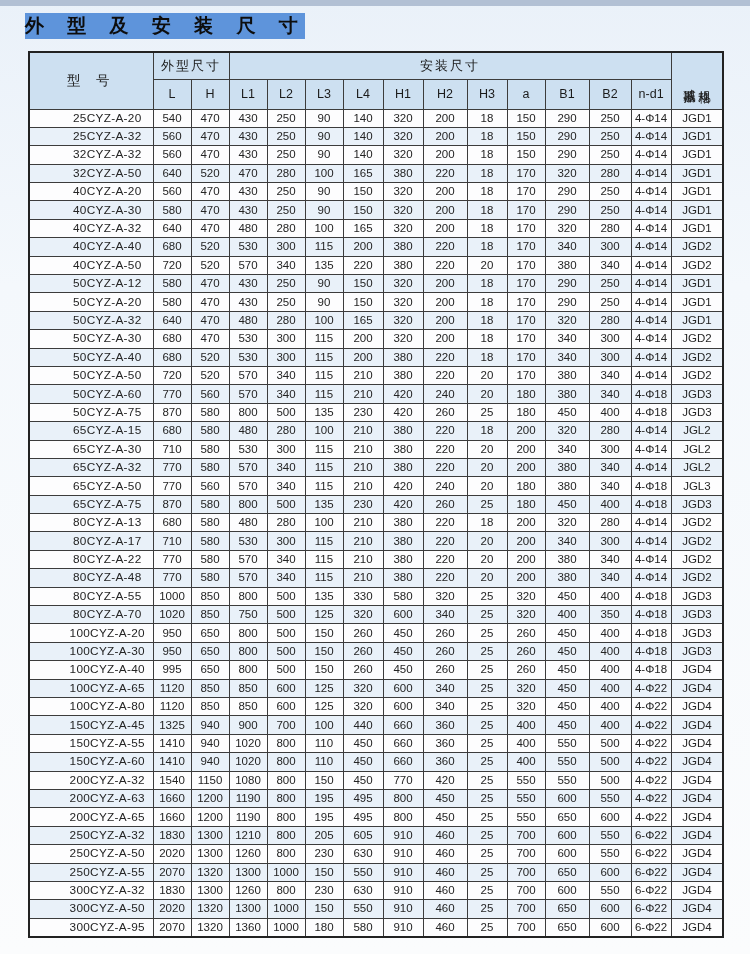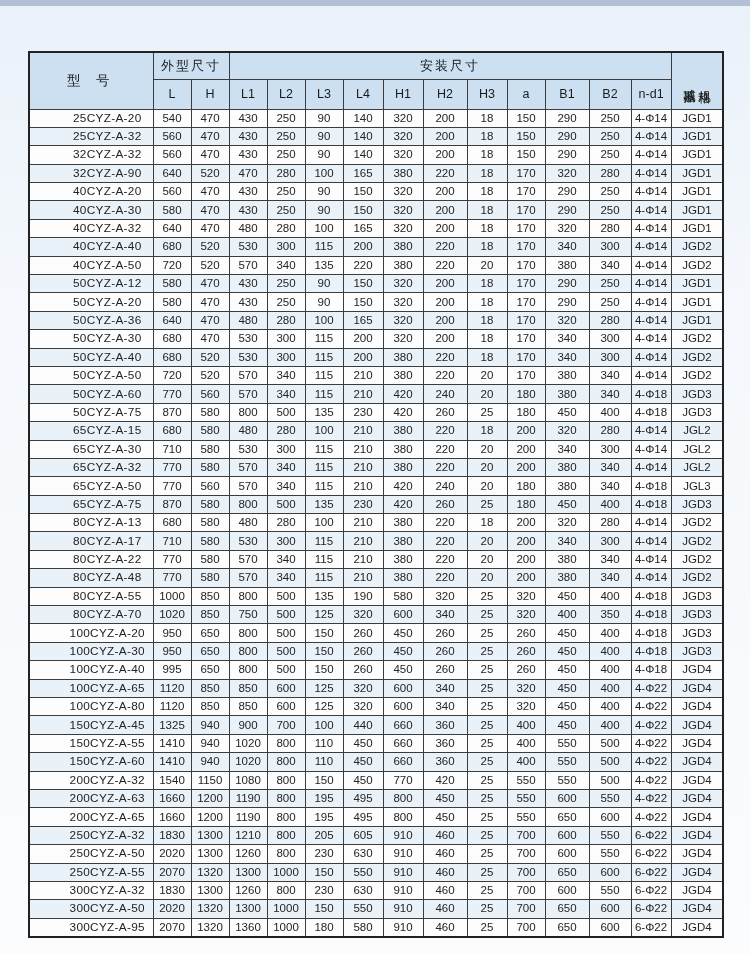--- a/index.html
+++ b/index.html
@@ -78,20 +78,21 @@
   .dim-table tbody tr:nth-child(even) { background: #e9f1f9; }
   .dim-table tbody tr:nth-child(odd)  { background: #fdfdfe; }
 </style>
 </head>
 <body>
 
 <div class="page">
 
   <div class="top-strip"></div>
 
+  <div class="title-banner">外 型 及 安 装 尺 寸</div>
 
   <table class="dim-table">
     <colgroup>
       <col style="width:124px">
       <col style="width:38px">
         <col style="width:38px">
       <col style="width:38px">
         <col style="width:38px">
         <col style="width:38px">
         <col style="width:40px">
@@ -178,21 +179,21 @@
           <td>320</td>
           <td>200</td>
           <td>18</td>
           <td>150</td>
           <td>290</td>
           <td>250</td>
           <td>4-Φ14</td>
           <td>JGD1</td>
         </tr>
         <tr>
-          <td class="model-cell">32CYZ-A-90</td>
+          <td class="model-cell">32CYZ-A-50</td>
           <td>640</td>
           <td>520</td>
           <td>470</td>
           <td>280</td>
           <td>100</td>
           <td>165</td>
           <td>380</td>
           <td>220</td>
           <td>18</td>
           <td>170</td>
@@ -314,21 +315,21 @@
           <td>320</td>
           <td>200</td>
           <td>18</td>
           <td>170</td>
           <td>290</td>
           <td>250</td>
           <td>4-Φ14</td>
           <td>JGD1</td>
         </tr>
         <tr>
-          <td class="model-cell">50CYZ-A-36</td>
+          <td class="model-cell">50CYZ-A-32</td>
           <td>640</td>
           <td>470</td>
           <td>480</td>
           <td>280</td>
           <td>100</td>
           <td>165</td>
           <td>320</td>
           <td>200</td>
           <td>18</td>
           <td>170</td>
@@ -575,21 +576,21 @@
           <td>4-Φ14</td>
           <td>JGD2</td>
         </tr>
         <tr>
           <td class="model-cell">80CYZ-A-55</td>
           <td>1000</td>
           <td>850</td>
           <td>800</td>
           <td>500</td>
           <td>135</td>
-          <td>190</td>
+          <td>330</td>
           <td>580</td>
           <td>320</td>
           <td>25</td>
           <td>320</td>
           <td>450</td>
           <td>400</td>
           <td>4-Φ18</td>
           <td>JGD3</td>
         </tr>
         <tr>

